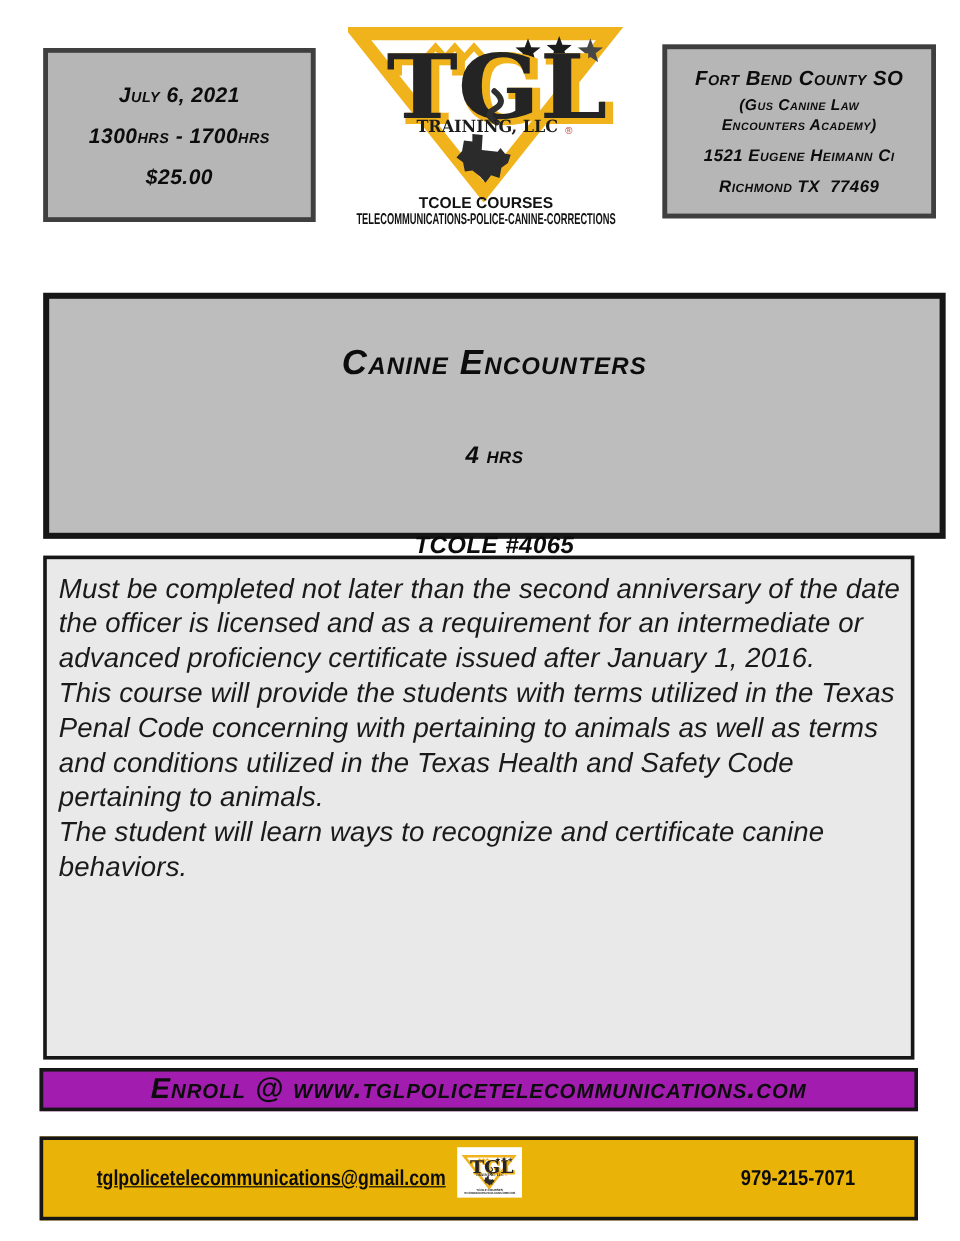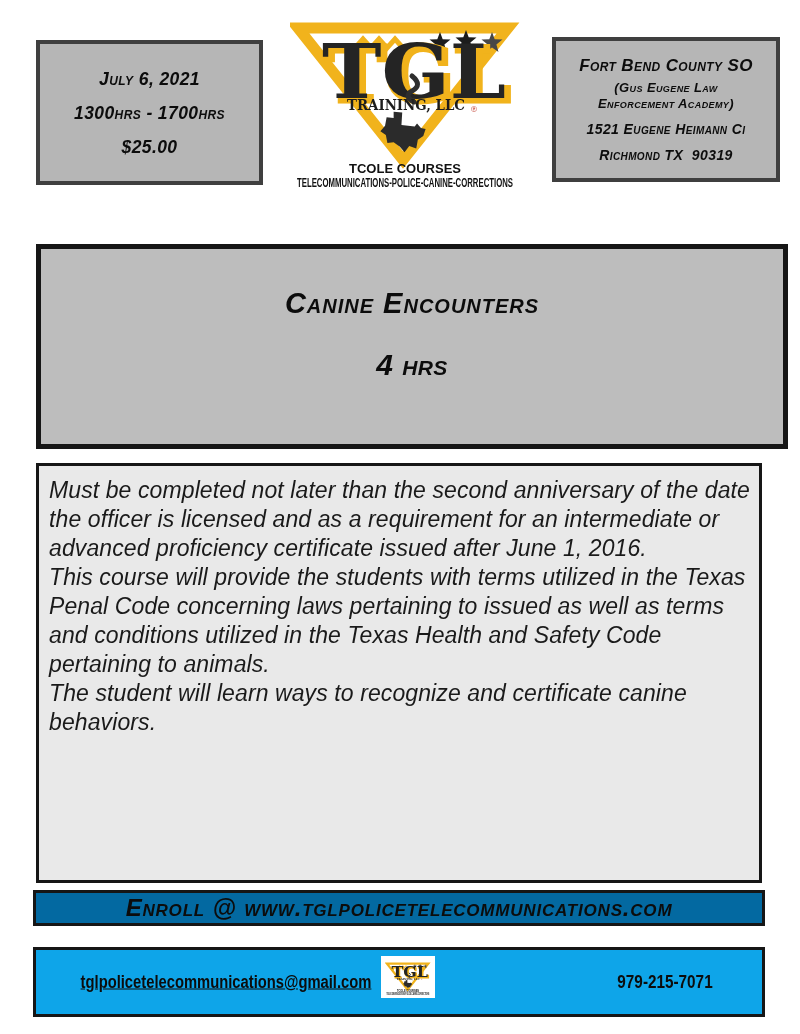--- a/index.html
+++ b/index.html
@@ -26,42 +26,42 @@
   
   .logo-wrap { position:absolute; left:290px; top:0px; width:230px; height:192px; }
   
   .box-course {
     left:36px; top:244px; width:752px; height:205px;
     background:#bdbdbd; border:5px solid #161616; justify-content:flex-start;
     padding-top:38px;
     gap:32px;
   }
   .box-course .course-title { font-size:29px; line-height:32px; letter-spacing:1px; }
-  .box-course .course-sub { font-size:30px; line-height:27px; }
+  .box-course .course-sub { font-size:20px; line-height:27px; margin-top:16px; }
   
   .box-desc {
     position:absolute; left:36px; top:463px; width:726px; height:420px;
     background:#e9e9e9; border:3px solid #161616; padding:10px 8px 0 10px;
     color:#1a1a1a;
   }
   .box-desc p {
     font-style:italic; font-size:23px; line-height:29px; font-weight:400;
     letter-spacing:0.1px;
   }
   
   .enroll-bar {
     position:absolute; left:33px; top:890px; width:732px; height:36px;
-    background:#0369a1; border:3px solid #161616;
+    background:#a21caf; border:3px solid #161616;
     display:flex; align-items:center; justify-content:center;
   }
   .enroll-bar .enroll-text { font-size:24px; letter-spacing:0.8px; color:#0c0c0c; cursor:pointer; }
   
   .footer-bar {
     position:absolute; left:33px; top:947px; width:732px; height:70px;
-    background:#0ea5e9; border:3px solid #161616;
+    background:#eab308; border:3px solid #161616;
   }
   .cond {
     display:inline-block; transform-origin:center;
     font-weight:bold; color:#0c0c0c; white-space:nowrap;
   }
   .footer-email {
     position:absolute; left:190px; top:50%;
     transform:translate(-50%,-50%) scaleX(0.82);
     font-size:18px; text-decoration:underline; cursor:pointer;
   }
@@ -108,34 +108,35 @@
   </div>
 
   <div class="logo-wrap">
     <svg width="230" height="192">
       <use href="#tgl-symbol" width="230" height="192"></use>
     </svg>
   </div>
 
   <div class="graybox box-location">
     <div class="agency sc">Fort Bend County SO</div>
-    <div class="facility sc">(Gus Eugene Law</div>
-    <div class="facility sc">Enforcement Academy)</div>
+    <div class="facility sc">(Gus Canine Law</div>
+    <div class="facility sc">Encounters Academy)</div>
     <div class="address sc">1521 Eugene Heimann Ci</div>
-    <div class="city sc">Richmond TX  90319</div>
+    <div class="city sc">Richmond TX  77469</div>
   </div>
 
   <div class="graybox box-course">
     <div class="course-title sc">Canine Encounters</div>
     <div class="course-sub sc">4 hrs</div>
+    <div class="course-sub sc">TCOLE #4065</div>
   </div>
 
   <div class="box-desc">
-    <p>Must be completed not later than the second anniversary of the date the officer is licensed and as a requirement for an intermediate or advanced proficiency certificate issued after June 1, 2016.</p>
-    <p>This course will provide the students with terms utilized in the Texas Penal Code concerning laws pertaining to issued as well as terms and conditions utilized in the Texas Health and Safety Code pertaining to animals.</p>
+    <p>Must be completed not later than the second anniversary of the date the officer is licensed and as a requirement for an intermediate or advanced proficiency certificate issued after January 1, 2016.</p>
+    <p>This course will provide the students with terms utilized in the Texas Penal Code concerning with pertaining to animals as well as terms and conditions utilized in the Texas Health and Safety Code pertaining to animals.</p>
     <p>The student will learn ways to recognize and certificate canine behaviors.</p>
   </div>
 
   <div class="enroll-bar">
     <span class="enroll-text sc">Enroll @ www.tglpolicetelecommunications.com</span>
   </div>
 
   <div class="footer-bar">
     <span class="cond footer-email">tglpolicetelecommunications@gmail.com</span>
     <div class="footer-logo-panel">

